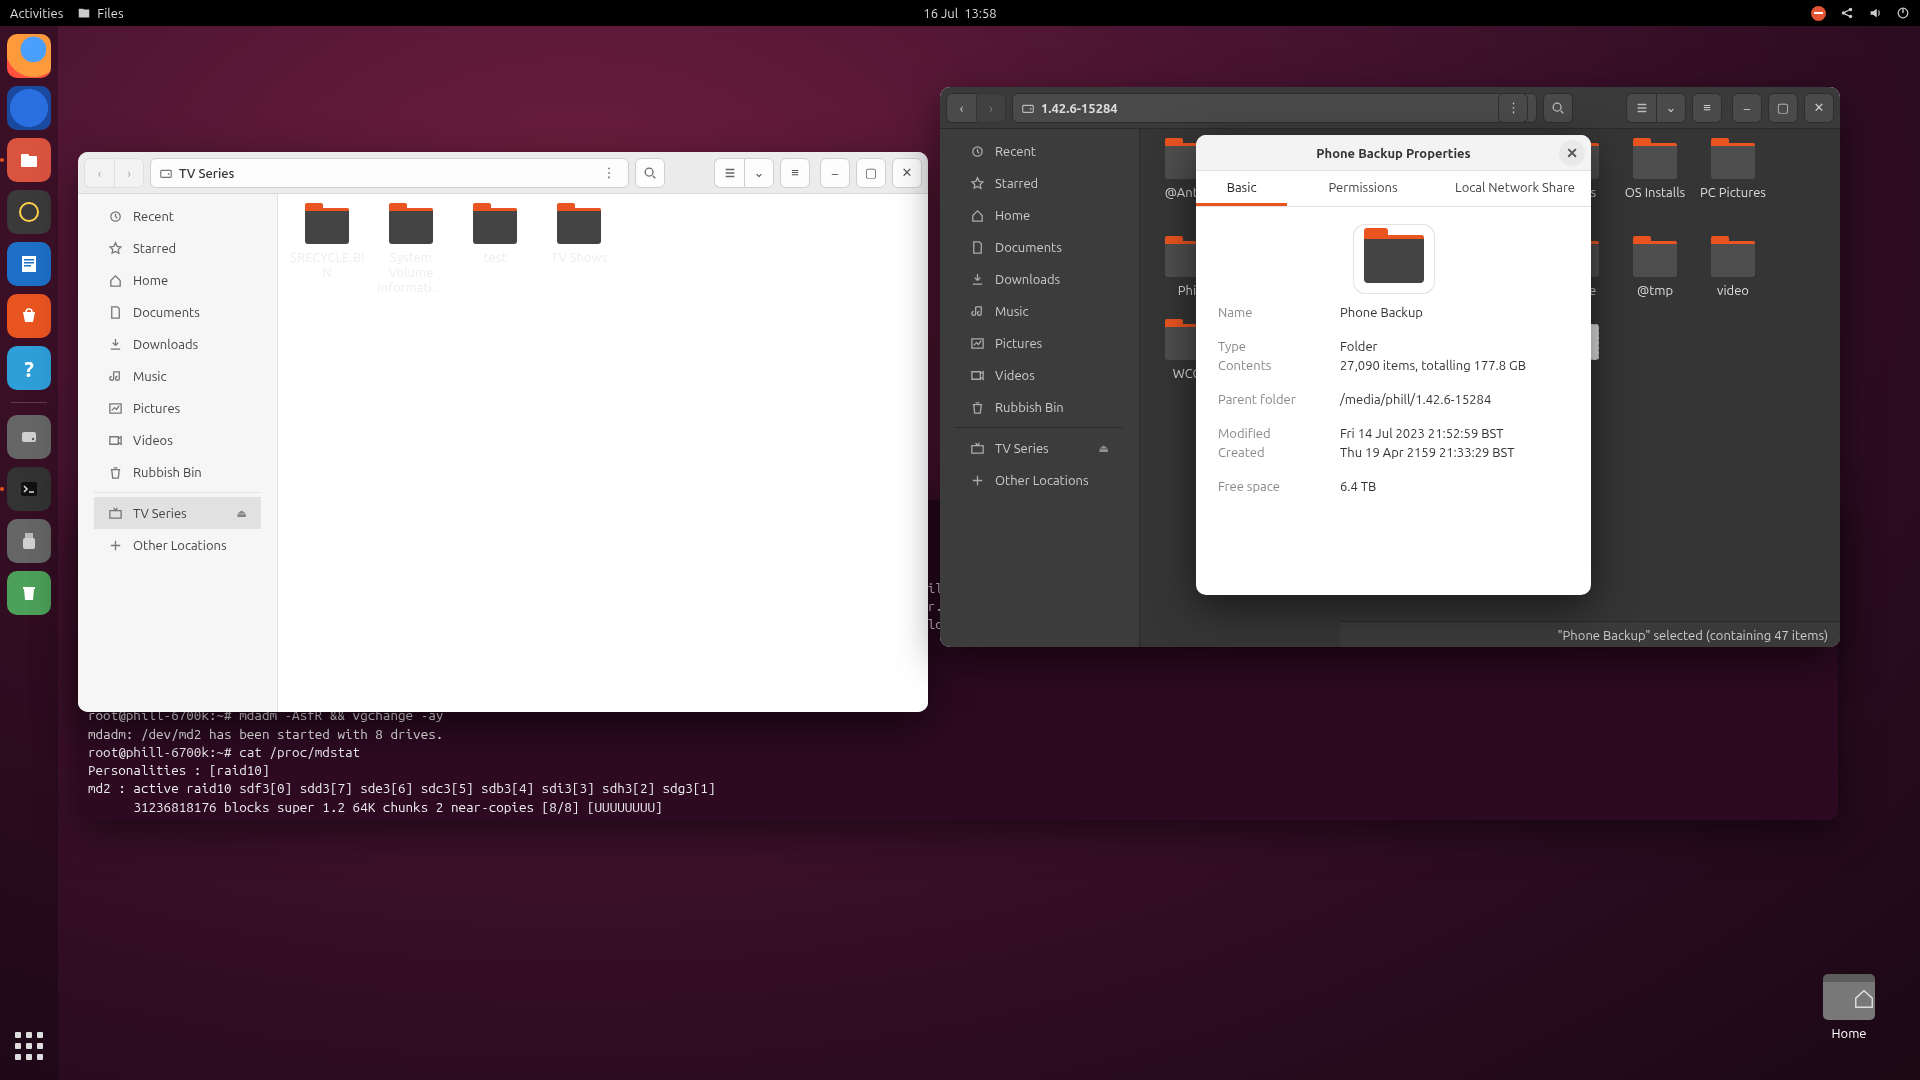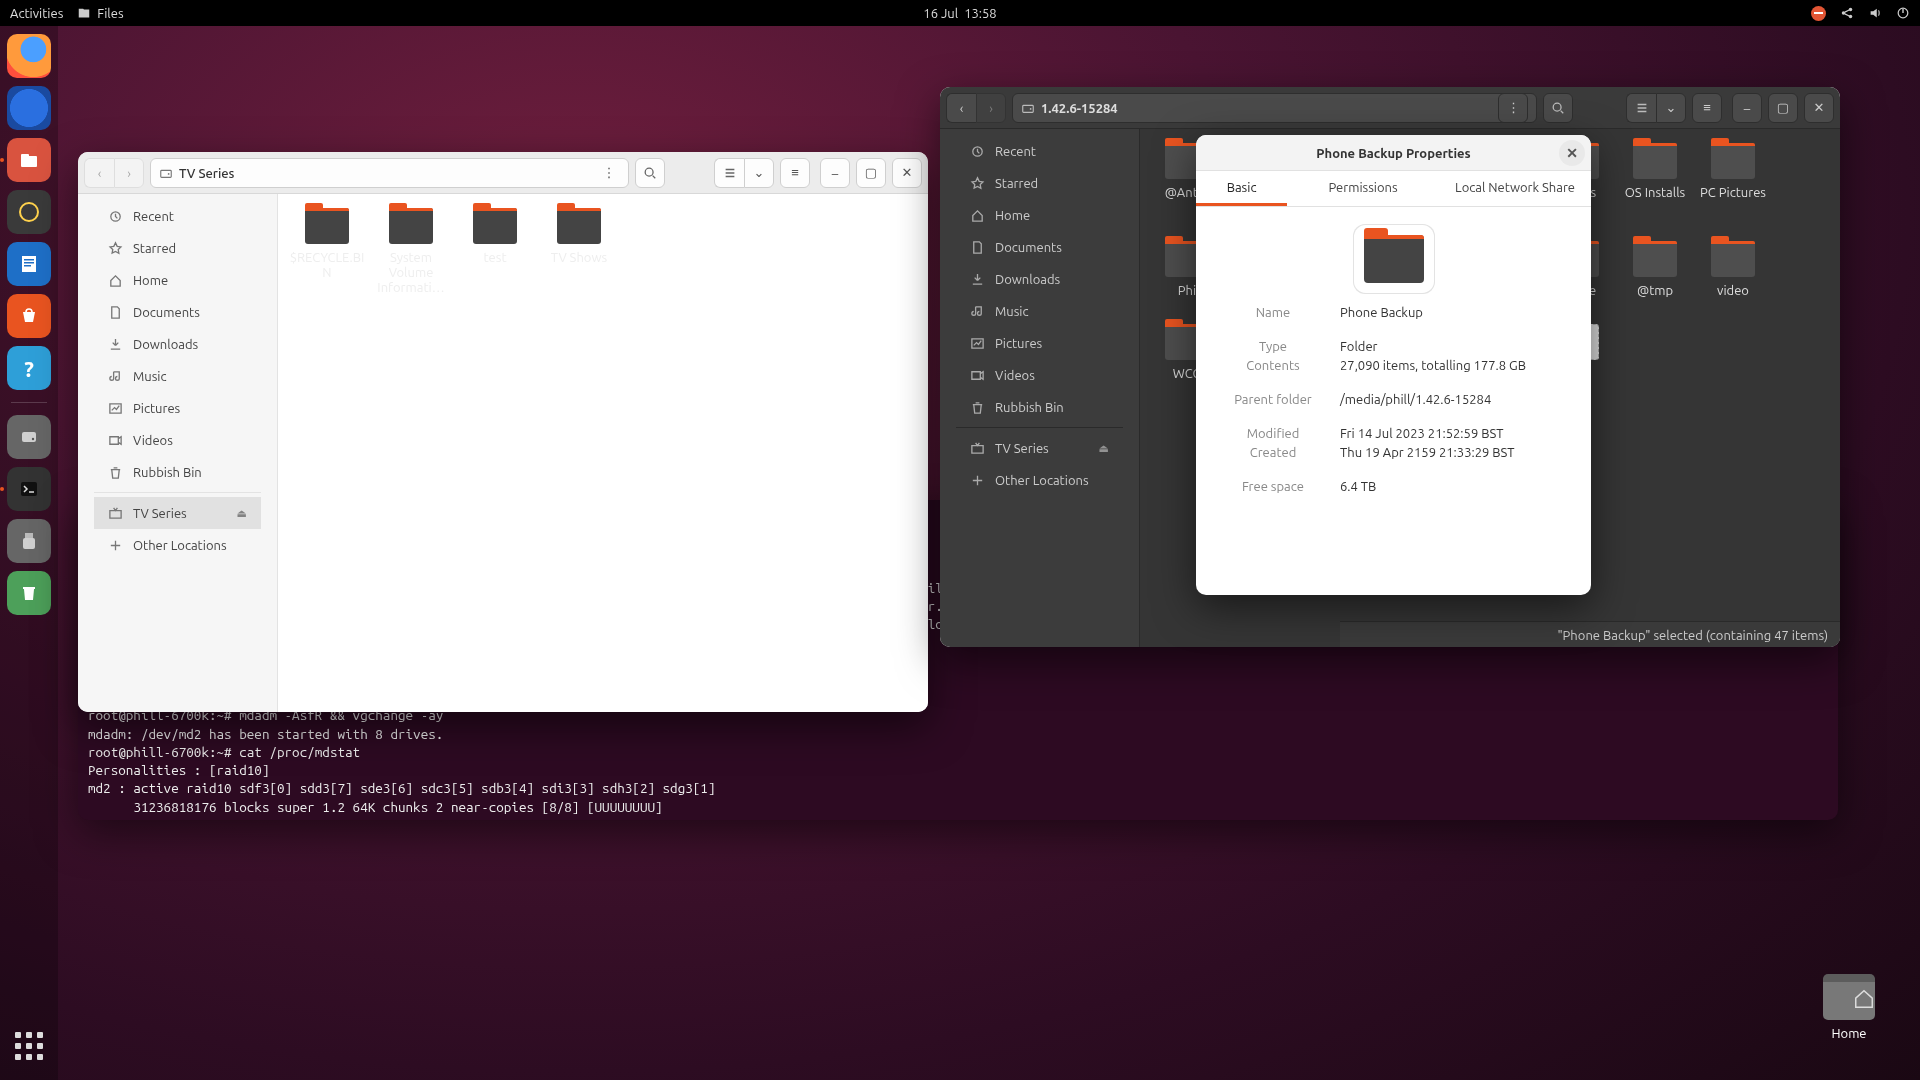--- a/index.html
+++ b/index.html
@@ -76,21 +76,21 @@
 .propttl .close{position:absolute;right:6px;top:5px;width:26px;height:26px;border-radius:50%;background:#e9e9e9;display:flex;align-items:center;justify-content:center;color:#555;font-size:14px}
 .tabs{height:36px;display:flex;border-bottom:1px solid #e1e1e1}
 .tab{flex:1;display:flex;align-items:center;justify-content:center;color:#444;border-bottom:3px solid transparent;font-size:13px}
 .tab:first-child{flex:.6}
 .tab.active{border-bottom-color:#e95420;color:#222}
 .propbody{padding:18px 22px 22px;color:#333}
 .bigfo{width:60px;height:48px;background:#444;border-radius:4px;margin:10px auto 22px;position:relative;box-shadow:0 0 0 10px #fff,0 0 0 11px #e3e3e3}
 .bigfo::before{content:'';position:absolute;top:-7px;left:0;width:24px;height:9px;background:#e95420;border-radius:3px 3px 0 0}
 .bigfo::after{content:'';position:absolute;top:0;left:0;right:0;height:4px;background:#e95420;border-radius:3px 3px 0 0}
 .kv{display:grid;grid-template-columns:110px 1fr;row-gap:5px;column-gap:12px;font-size:13px}
-.kv .k{text-align:center;color:#888}
+.kv .k{text-align:left;color:#888}
 .kv .gap{grid-column:1/3;height:10px}
 
 .term{position:absolute;background:#2d0a22;border-radius:10px;overflow:hidden;box-shadow:0 12px 40px rgba(0,0,0,.5)}
 .termbody{padding:6px 10px;font-family:"Ubuntu Mono","DejaVu Sans Mono",monospace;font-size:13.5px;line-height:1.35;color:#eee;white-space:pre-wrap}
 </style>
 </head>
 <body>
 
 <div class="topbar">
   <div class="left">

